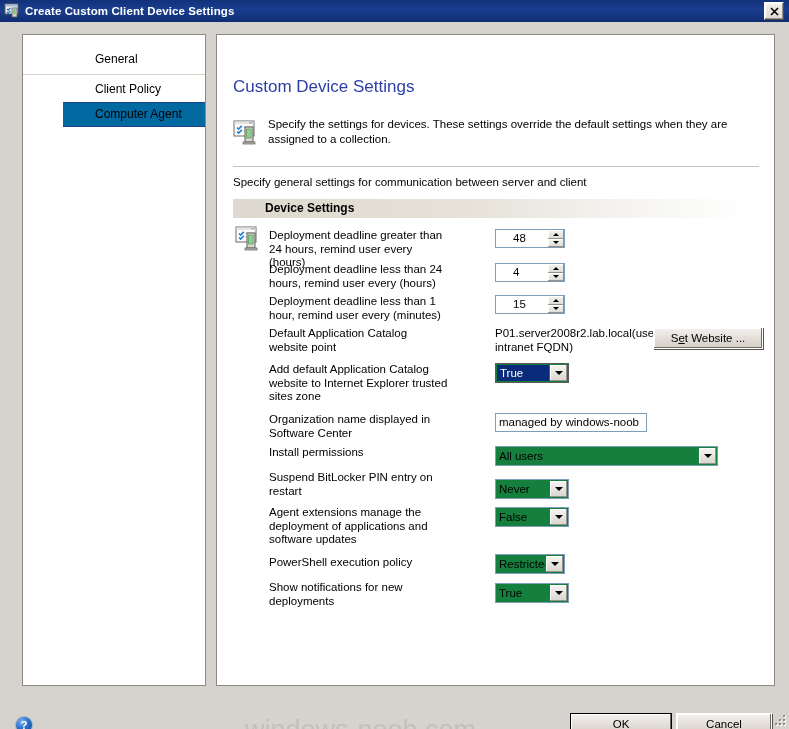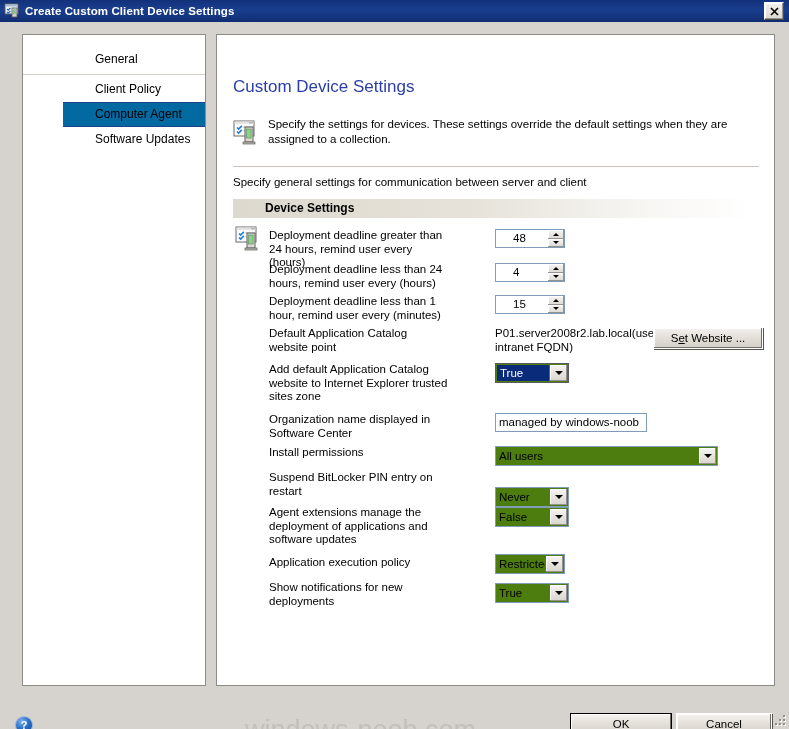--- a/index.html
+++ b/index.html
@@ -224,21 +224,21 @@
     font-size: 5px; line-height: 1;
     color: #000;
   }
   .arw { width:0;height:0;border-left:3px solid transparent;border-right:3px solid transparent; }
   .arw.up { border-bottom:3px solid #000; }
   .arw.dn { border-top:3px solid #000; }
 
   
   .combo {
     height: 20px;
-    background: #4d7c0f;
+    background: #15803d;
     border: 1px solid #7f9db9;
     box-sizing: border-box;
     display: flex;
     align-items: stretch;
     position: relative;
   }
   .combo .txt {
     flex: 1;
     padding-left: 3px;
     font-size: 11.5px;
@@ -368,21 +368,20 @@
   </div>
 </div>
 
 <div id="dialog-body">
 
   <div id="nav-panel">
     <div class="nav-item first">General</div>
     <div class="nav-sep"></div>
     <div class="nav-item">Client Policy</div>
     <div class="nav-item selected">Computer Agent</div>
-    <div class="nav-item">Software Updates</div>
   </div>
 
   <div id="content-panel">
 
     <div id="page-title">Custom Device Settings</div>
 
     <div id="intro-row">
       <span id="intro-icon">
         <svg width="26" height="26" viewBox="0 0 26 26">
           <rect x="1" y="2" width="20" height="15" fill="#fbfbfb" stroke="#6b6b6b" stroke-width="1"></rect>
@@ -512,21 +511,21 @@
           <span class="txt">All users</span>
           <span class="btn">
               <i class="arw dn"></i>
             </span>
         </div>
       </div>
     </div>
 
     <div class="row" style="top:436px;">
       <div class="row-label">Suspend BitLocker PIN entry on restart</div>
-      <div class="ctl" style="top:16px;border-radius:9px;">
+      <div class="ctl" style="top:8px;border-radius:9px;">
         <div class="combo" style="width:74px;">
           <span class="txt">Never</span>
           <span class="btn">
               <i class="arw dn"></i>
             </span>
         </div>
       </div>
     </div>
 
     <div class="row" style="top:471px;">
@@ -535,21 +534,21 @@
         <div class="combo" style="width:74px;">
           <span class="txt">False</span>
           <span class="btn">
               <i class="arw dn"></i>
             </span>
         </div>
       </div>
     </div>
 
     <div class="row" style="top:521px;">
-      <div class="row-label">Application execution policy</div>
+      <div class="row-label">PowerShell execution policy</div>
       <div class="ctl" style="top:-2px;">
         <div class="combo" style="width:70px;">
           <span class="txt">Restricted</span>
           <span class="btn">
               <i class="arw dn"></i>
             </span>
         </div>
       </div>
     </div>
 

